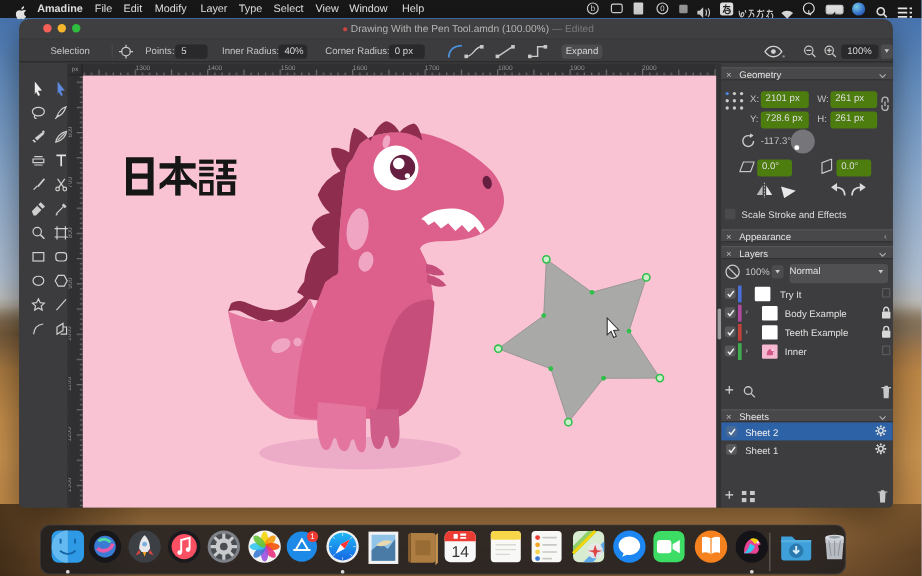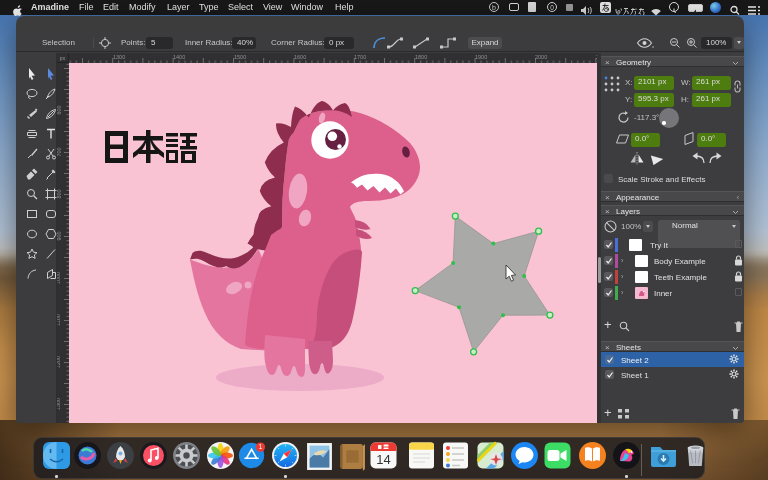--- a/index.html
+++ b/index.html
@@ -100,20 +100,26 @@
   <svg class="mi" style="left:730px;top:2.5px" width="10" height="10" viewBox="0 0 10 10">
       <circle cx="4" cy="4" r="3" stroke="#e8e8e8" stroke-width="1.3" fill="none"></circle>
       <path d="M6.3 6.3 9 9" stroke="#e8e8e8" stroke-width="1.3"></path>
     </svg>
   <svg class="mi" style="left:748px;top:3px" width="12" height="9" viewBox="0 0 12 9">
       <path d="M0 1h8M0 4.5h8M0 8h8" stroke="#e8e8e8" stroke-width="1.4"></path>
       <path d="M10 1h2M10 4.5h2M10 8h2" stroke="#e8e8e8" stroke-width="1.4"></path>
     </svg>
 </div>
 <div id="win" class="abs">
+  <div id="titlebar" class="abs">
+    <div class="tl" style="left:20px;background:#f45f57"></div>
+    <div class="tl" style="left:32px;background:#f5b62e"></div>
+    <div class="tl" style="left:44px;background:#2ebd3e"></div>
+    <div id="title"><span style="color:#c44;font-size:8px">●</span> Drawing With the Pen Tool.amdn (100.00%) <span class="ed">— Edited</span></div>
+  </div>
   <div id="toolbar" class="abs">
     <span class="tlabel" style="left:26px">Selection</span>
     <span class="abs" style="left:77px;top:4px;width:1px;height:11px;background:#4a4a4c"></span>
     <svg class="abs" style="left:83px;top:4px" width="12" height="12" viewBox="0 0 12 12">
         <circle cx="6" cy="6" r="3.6" stroke="#c8c8c8" stroke-width="1" fill="none"></circle>
         <path d="M6 0v3M6 9v3M0 6h3M9 6h3" stroke="#c8c8c8" stroke-width="1"></path>
       </svg>
     <span class="tlabel" style="left:105px">Points:</span>
     <span class="tfield" style="left:130px;width:27px">5</span>
     <span class="tlabel" style="left:169px">Inner Radius:</span>
@@ -414,21 +420,21 @@
           <circle cx="2" cy="14" r="1.4"></circle>
           <circle cx="8" cy="14" r="1.4"></circle>
           <circle cx="14" cy="14" r="1.4"></circle>
         </g>
       </svg>
     <span class="plabel" style="left:24px;top:25px">X:</span>
       <span class="pfield" style="left:33px;top:23px;width:40px">2101 px</span>
     <span class="plabel" style="left:80px;top:25px">W:</span>
       <span class="pfield" style="left:91px;top:23px;width:39px">261 px</span>
     <span class="plabel" style="left:24px;top:42px">Y:</span>
-      <span class="pfield" style="left:33px;top:40px;width:40px">595.3 px</span>
+      <span class="pfield" style="left:33px;top:40px;width:40px">728.6 px</span>
     <span class="plabel" style="left:80px;top:42px">H:</span>
       <span class="pfield" style="left:91px;top:40px;width:39px">261 px</span>
     <svg class="abs" style="left:132px;top:26px" width="9" height="15" viewBox="0 0 9 15">
         <g stroke="#b8b8b8" fill="none" stroke-width="1.1">
           <path d="M2,6.5 L2,4.5 A2.5,2.5 0 0 1 7,4.5 L7,6.5"></path>
           <path d="M2,8.5 L2,10.5 A2.5,2.5 0 0 0 7,10.5 L7,8.5"></path>
           <path d="M4.5,5.5 L4.5,9.5"></path>
         </g>
       </svg>
     <svg class="abs" style="left:16px;top:58px" width="13" height="13" viewBox="0 0 13 13">
@@ -477,21 +483,21 @@
         </svg>
       </div>
     <svg class="abs" style="left:3px;top:167px" width="13" height="13" viewBox="0 0 13 13">
         <circle cx="6.5" cy="6.5" r="5.5" stroke="#c8c8c8" stroke-width="1.1" fill="none"></circle>
         <path d="M2.6 2.6 10.4 10.4" stroke="#c8c8c8" stroke-width="1.1"></path>
       </svg>
     <span class="plabel" style="left:20px;top:169px">100%</span>
     <span class="abs" style="left:42px;top:168px;width:10px;height:11px;background:#4c4c4e;border-radius:2px">
         <i style="position:absolute;left:2.5px;top:4px;width:0;height:0;border-left:2.5px solid transparent;border-right:2.5px solid transparent;border-top:3px solid #c8c8c8"></i>
       </span>
-    <span class="abs" style="left:57px;top:167px;width:82px;height:28px;background:#505052;border-radius:2.5px;color:#e2e2e2;font-size:8px;line-height:12px;padding-left:14px">Normal<i style="position:absolute;right:4px;top:4.5px;width:0;height:0;border-left:2.5px solid transparent;border-right:2.5px solid transparent;border-top:3px solid #c8c8c8"></i></span>
+    <span class="abs" style="left:57px;top:167px;width:82px;height:16px;background:#505052;border-radius:2.5px;color:#e2e2e2;font-size:8px;line-height:12px;">Normal<i style="position:absolute;right:4px;top:4.5px;width:0;height:0;border-left:2.5px solid transparent;border-right:2.5px solid transparent;border-top:3px solid #c8c8c8"></i></span>
 
     <span class="chk" style="left:3px;top:187px">
         <svg width="8" height="8" viewBox="0 0 8 8" style="position:absolute;left:0.5px;top:0.5px">
           <path d="M1.5,4 L3.2,6 L6.5,1.5" stroke="#f0f0f0" fill="none" stroke-width="1.2"></path>
         </svg>
       </span>
       <span class="abs" style="left:14px;top:185px;width:3px;height:14px;background:#4a6fd8"></span>
     <span class="abs" style="left:28px;top:186px;width:13px;height:12px;background:#fff;border-radius:1px"></span>
     <span class="plabel" style="left:49px;top:188px;color:#e0e0e0">Try It</span>
     <span class="abs" style="left:134px;top:187px;width:7px;height:8px;border:1px solid #5a5a5c;border-radius:1px"></span>

